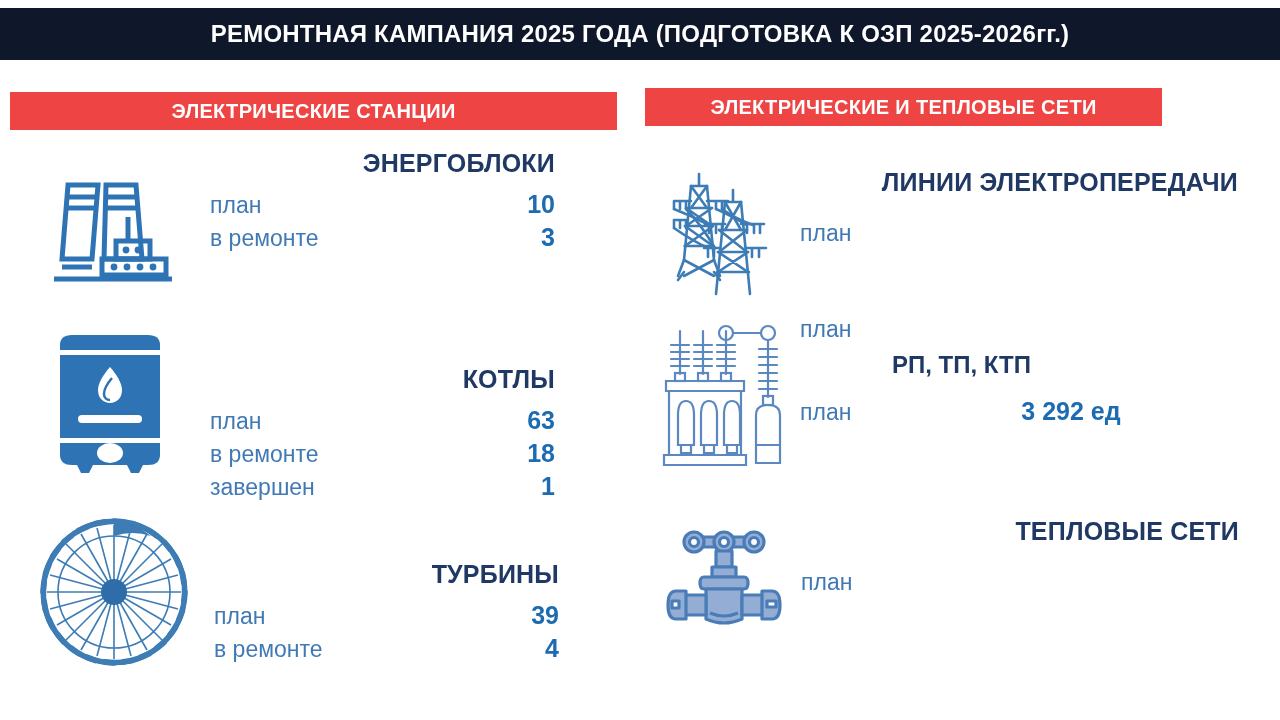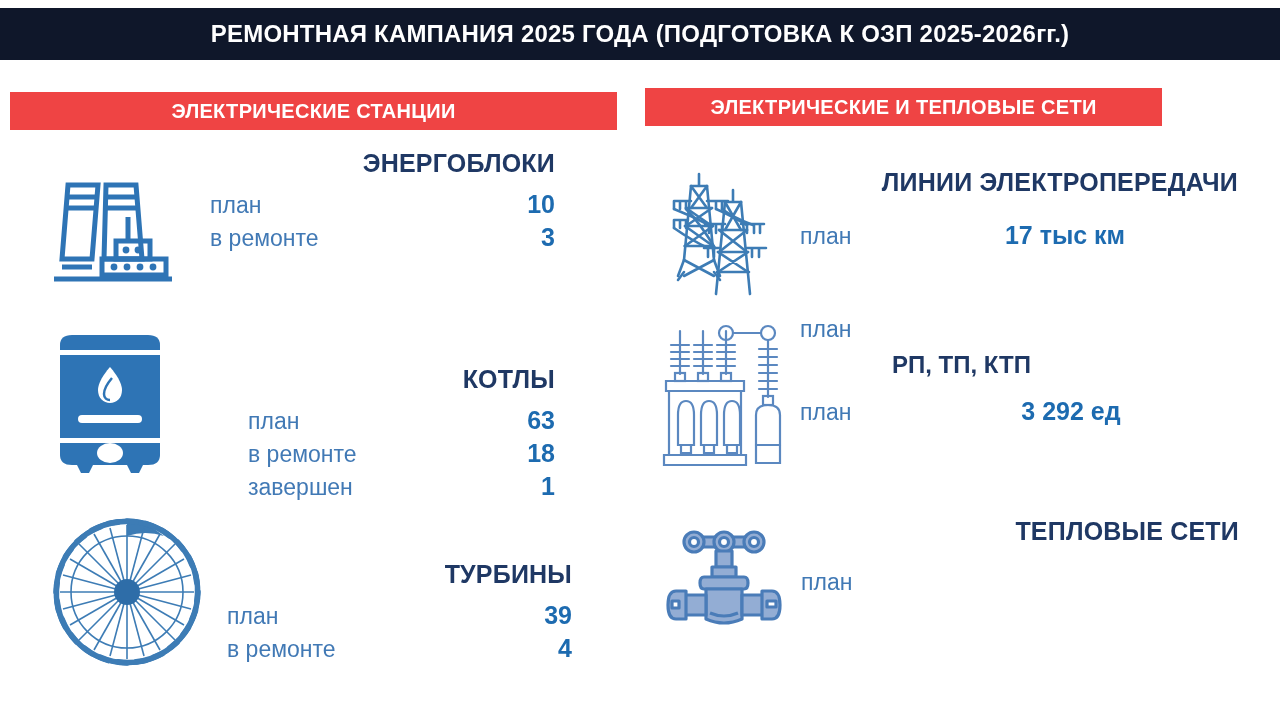--- a/index.html
+++ b/index.html
@@ -121,28 +121,28 @@
   .sub-title {
     color: #1F3864;
     font-size: 24px;
     font-weight: bold;
     white-space: nowrap;
   }
 
   
   #blk-energoblocks { left: 0;  top: 5px;   width: 607px; }
   #blk-boilers      { left: 0;  top: 175px; width: 607px; }
-  #blk-turbines     { left: 17px;  top: 360px; width: 607px; }
+  #blk-turbines     { left: 4px;  top: 360px; width: 607px; }
 
   #blk-energoblocks .icon-cell { width: 200px; padding-top: 22px; }
   #blk-boilers      .icon-cell { width: 200px; padding-top: 18px; }
   #blk-turbines     .icon-cell { width: 200px; padding-top: 12px; }
 
   #blk-energoblocks .text-cell { padding-right: 62px; padding-top: 4px; }
-  #blk-boilers      .text-cell { padding-right: 62px; padding-top: 50px; margin-left: 38px; }
+  #blk-boilers      .text-cell { padding-right: 62px; padding-top: 50px; }
   #blk-turbines     .text-cell { padding-right: 62px; padding-top: 60px; }
 
   
   #blk-powerlines { left: 0; top: 18px;   width: 613px; }
   #blk-substations{ left: 0; top: 165px; width: 613px; }
   #blk-heatnets   { left: 1px; top: 355px; width: 613px; }
 
   #blk-powerlines  .icon-cell { width: 155px; padding-top: 10px; }
   #blk-substations .icon-cell { width: 155px; padding-top: 14px; }
   #blk-heatnets    .icon-cell { width: 155px; padding-top: 20px; }
@@ -379,21 +379,20 @@
             <path d="M64 41 Q76 50 95 57"></path>
             <path d="M28 41 Q42 55 57 80"></path>
           </g>
         </svg>
       </div>
       <div class="text-cell">
         <div class="block-title">ЛИНИИ ЭЛЕКТРОПЕРЕДАЧИ</div>
         <div class="rows" style="margin-top:22px;">
           <div class="row centered">
             <span class="row-label">план</span>
-            <span class="row-value">17 тыс км</span>
           </div>
         </div>
       </div>
     </div>
 
     <div class="block" id="blk-substations">
       <div class="icon-cell">
         <svg width="130" height="150" viewBox="0 0 130 150">
           <g fill="none" stroke="#5B88C0" stroke-width="2.2" stroke-linecap="round">
 

